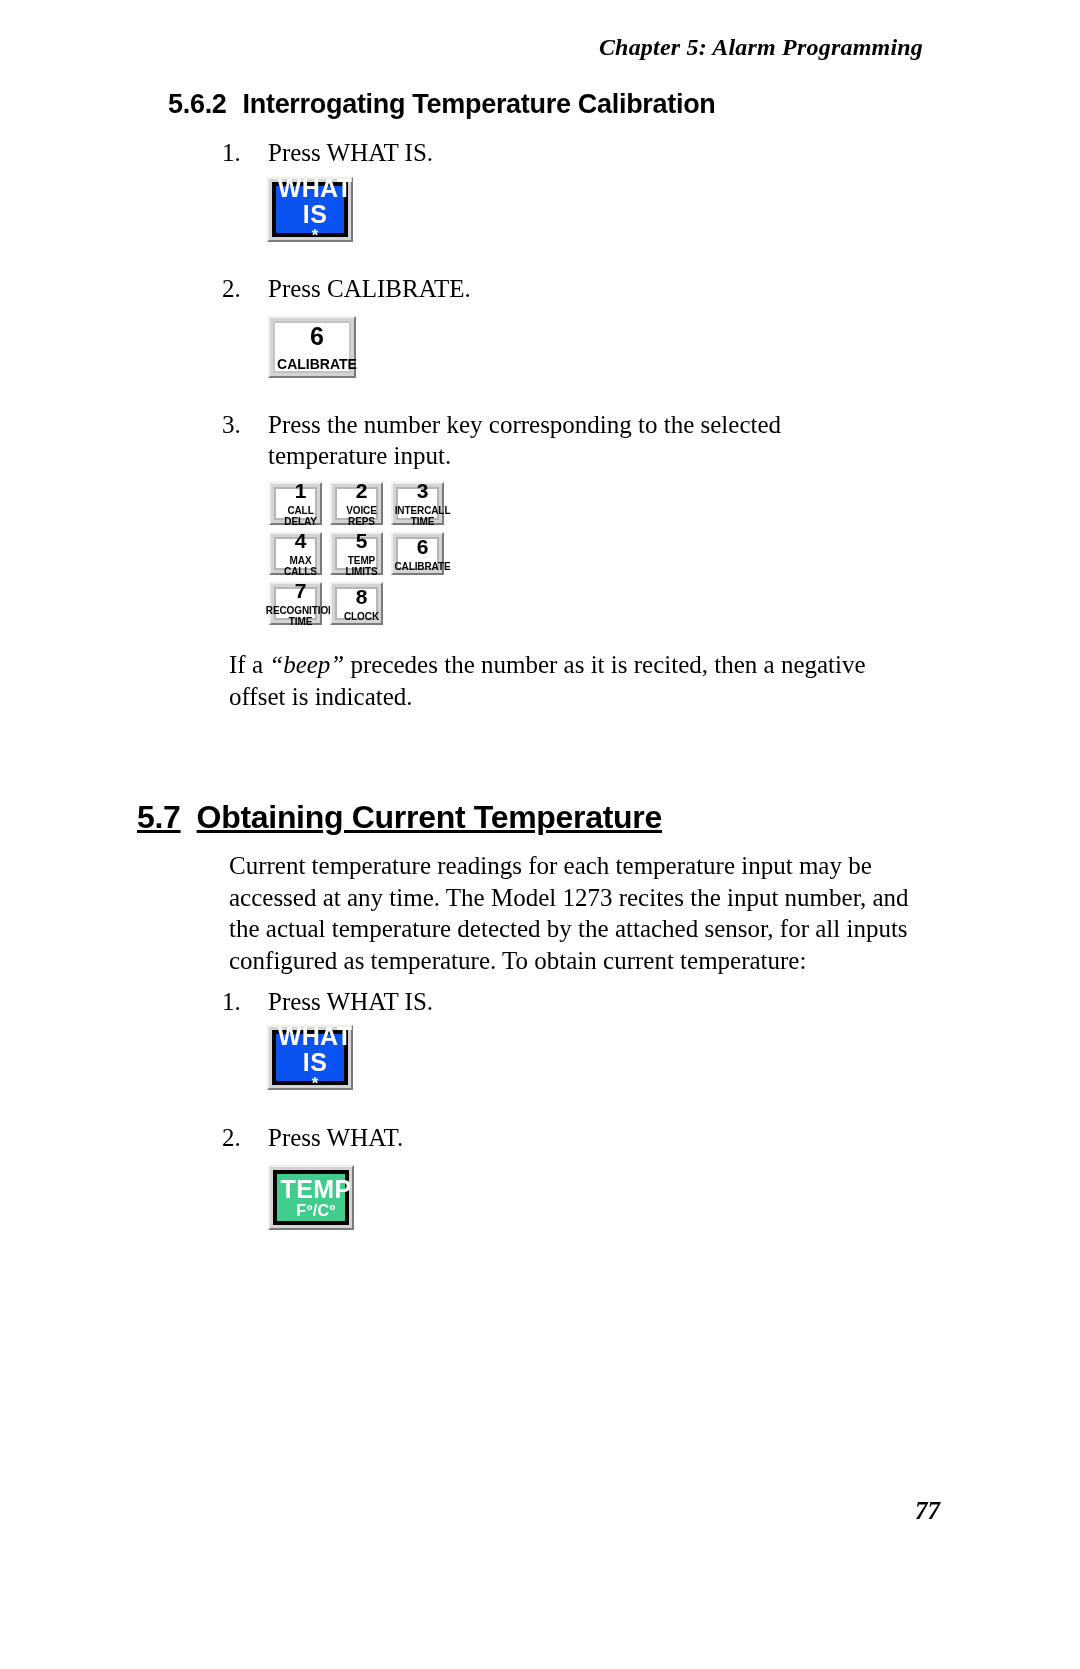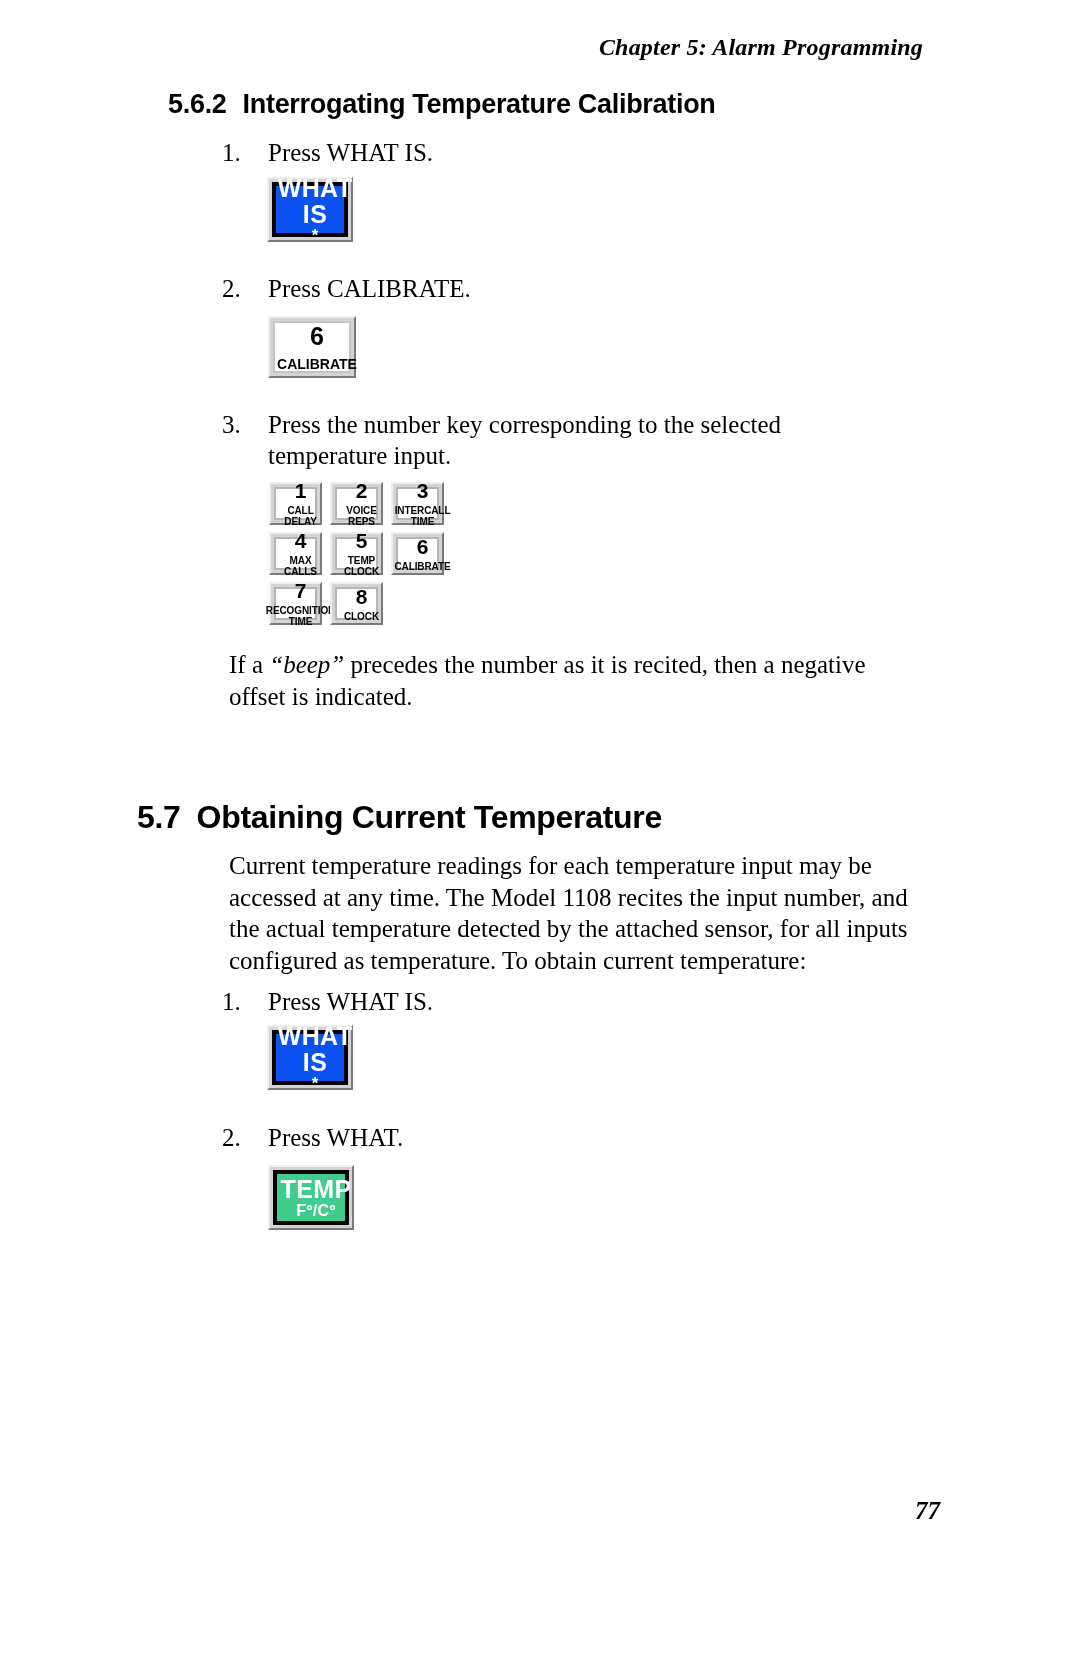--- a/index.html
+++ b/index.html
@@ -51,20 +51,21 @@
 
   .h2 {
     position: absolute;
     left: 137px;
     top: 799px;
     font-family: "Liberation Sans", sans-serif;
     font-weight: bold;
     font-size: 32px;
     letter-spacing: -0.3px;
     white-space: nowrap;
+    text-decoration: underline;
   }
   .h2 .num { margin-right: 16px; }
 
   
   .step {
     position: absolute;
     font-family: "Liberation Serif", serif;
     font-size: 25px;
     line-height: 31px;
   }
@@ -256,21 +257,21 @@
       </div>
       <div class="key key-white" style="left: 0px; top: 50px; width: 53px; height: 43px;">
         <div class="inner">
           <span class="digit">4</span>
           <span class="sub">MAX CALLS</span>
         </div>
       </div>
       <div class="key key-white" style="left: 61px; top: 50px; width: 53px; height: 43px;">
         <div class="inner">
           <span class="digit">5</span>
-          <span class="sub">TEMP CLOCK</span>
+          <span class="sub">TEMP LIMITS</span>
         </div>
       </div>
       <div class="key key-white" style="left: 122px; top: 50px; width: 53px; height: 43px;">
         <div class="inner">
           <span class="digit">6</span>
           <span class="sub">CALIBRATE</span>
         </div>
       </div>
       <div class="key key-white" style="left: 0px; top: 100px; width: 53px; height: 43px;">
         <div class="inner">
@@ -287,21 +288,21 @@
     </div>
 
   <div class="para" style="left:229px; top:649px; width:680px;">
     <span>If a </span><em>“beep”</em><span> precedes the number as it is recited, then a negative offset is indicated.</span>
   </div>
 
   <div class="h2">
     <span class="num">5.7</span><span>Obtaining Current Temperature</span>
   </div>
 
-  <div class="para" style="left:229px; top:850px; width:690px;">Current temperature readings for each temperature input may be accessed at any time. The Model 1108 recites the input number, and the actual temperature detected by the attached sensor, for all inputs configured as temperature. To obtain current temperature:</div>
+  <div class="para" style="left:229px; top:850px; width:690px;">Current temperature readings for each temperature input may be accessed at any time. The Model 1273 recites the input number, and the actual temperature detected by the attached sensor, for all inputs configured as temperature. To obtain current temperature:</div>
 
   <div class="step" style="left:222px; top:986px; width:640px;">
     <span class="marker">1.</span>
     <span class="body">Press WHAT IS.</span>
   </div>
 
   <div class="key key-color key-blue" style="left:267px; top:1025px; width:86px; height:65px;">
     <div class="inner">
       <span class="lbl1">WHAT</span>
       <span class="lbl2">IS</span>

